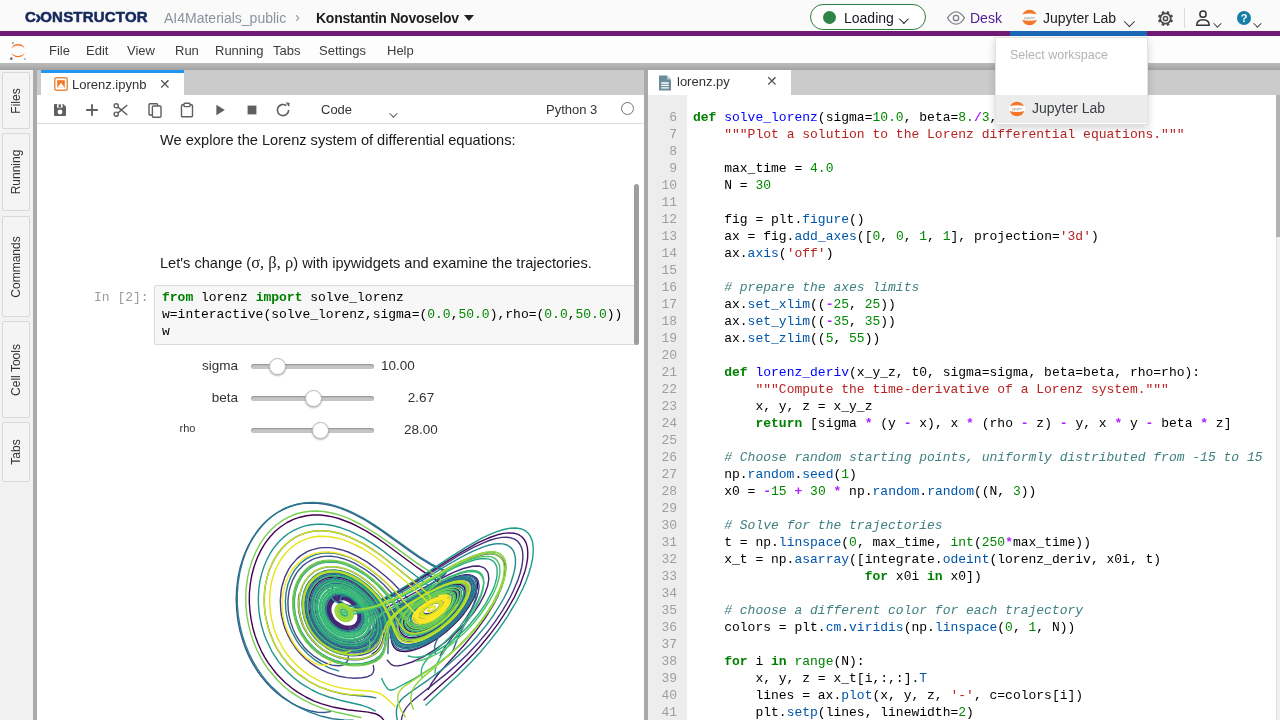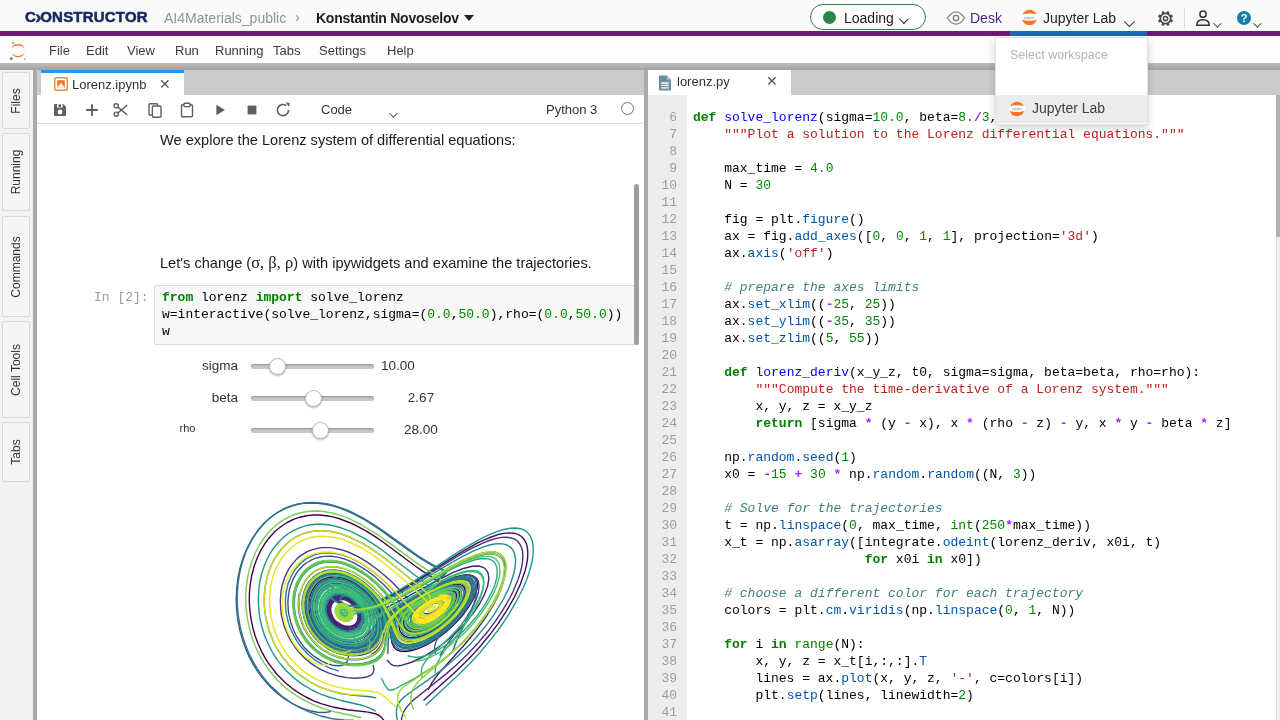--- a/index.html
+++ b/index.html
@@ -267,20 +267,21 @@
     <span class="cm"># prepare the axes limits</span>
     ax.<span class="pr">set_xlim</span>((<span class="op">-</span><span class="nu">25</span>, <span class="nu">25</span>))
     ax.<span class="pr">set_ylim</span>((<span class="op">-</span><span class="nu">35</span>, <span class="nu">35</span>))
     ax.<span class="pr">set_zlim</span>((<span class="nu">5</span>, <span class="nu">55</span>))
 
     <span class="kw">def</span> <span class="df">lorenz_deriv</span>(x_y_z, t0, sigma=sigma, beta=beta, rho=rho):
         <span class="st">"""Compute the time-derivative of a Lorenz system."""</span>
         x, y, z = x_y_z
         <span class="kw">return</span> [sigma <span class="op">*</span> (y <span class="op">-</span> x), x <span class="op">*</span> (rho <span class="op">-</span> z) <span class="op">-</span> y, x <span class="op">*</span> y <span class="op">-</span> beta <span class="op">*</span> z]
 
+    <span class="cm"># Choose random starting points, uniformly distributed from -15 to 15</span>
     np.<span class="pr">random</span>.<span class="pr">seed</span>(<span class="nu">1</span>)
     x0 = <span class="op">-</span><span class="nu">15</span> <span class="op">+</span> <span class="nu">30</span> <span class="op">*</span> np.<span class="pr">random</span>.<span class="pr">random</span>((N, <span class="nu">3</span>))
 
     <span class="cm"># Solve for the trajectories</span>
     t = np.<span class="pr">linspace</span>(<span class="nu">0</span>, max_time, <span class="bi">int</span>(<span class="nu">250</span><span class="op">*</span>max_time))
     x_t = np.<span class="pr">asarray</span>([integrate.<span class="pr">odeint</span>(lorenz_deriv, x0i, t)
                       <span class="kw">for</span> x0i <span class="kw">in</span> x0])
 
     <span class="cm"># choose a different color for each trajectory</span>
     colors = plt.<span class="pr">cm</span>.<span class="pr">viridis</span>(np.<span class="pr">linspace</span>(<span class="nu">0</span>, <span class="nu">1</span>, N))

